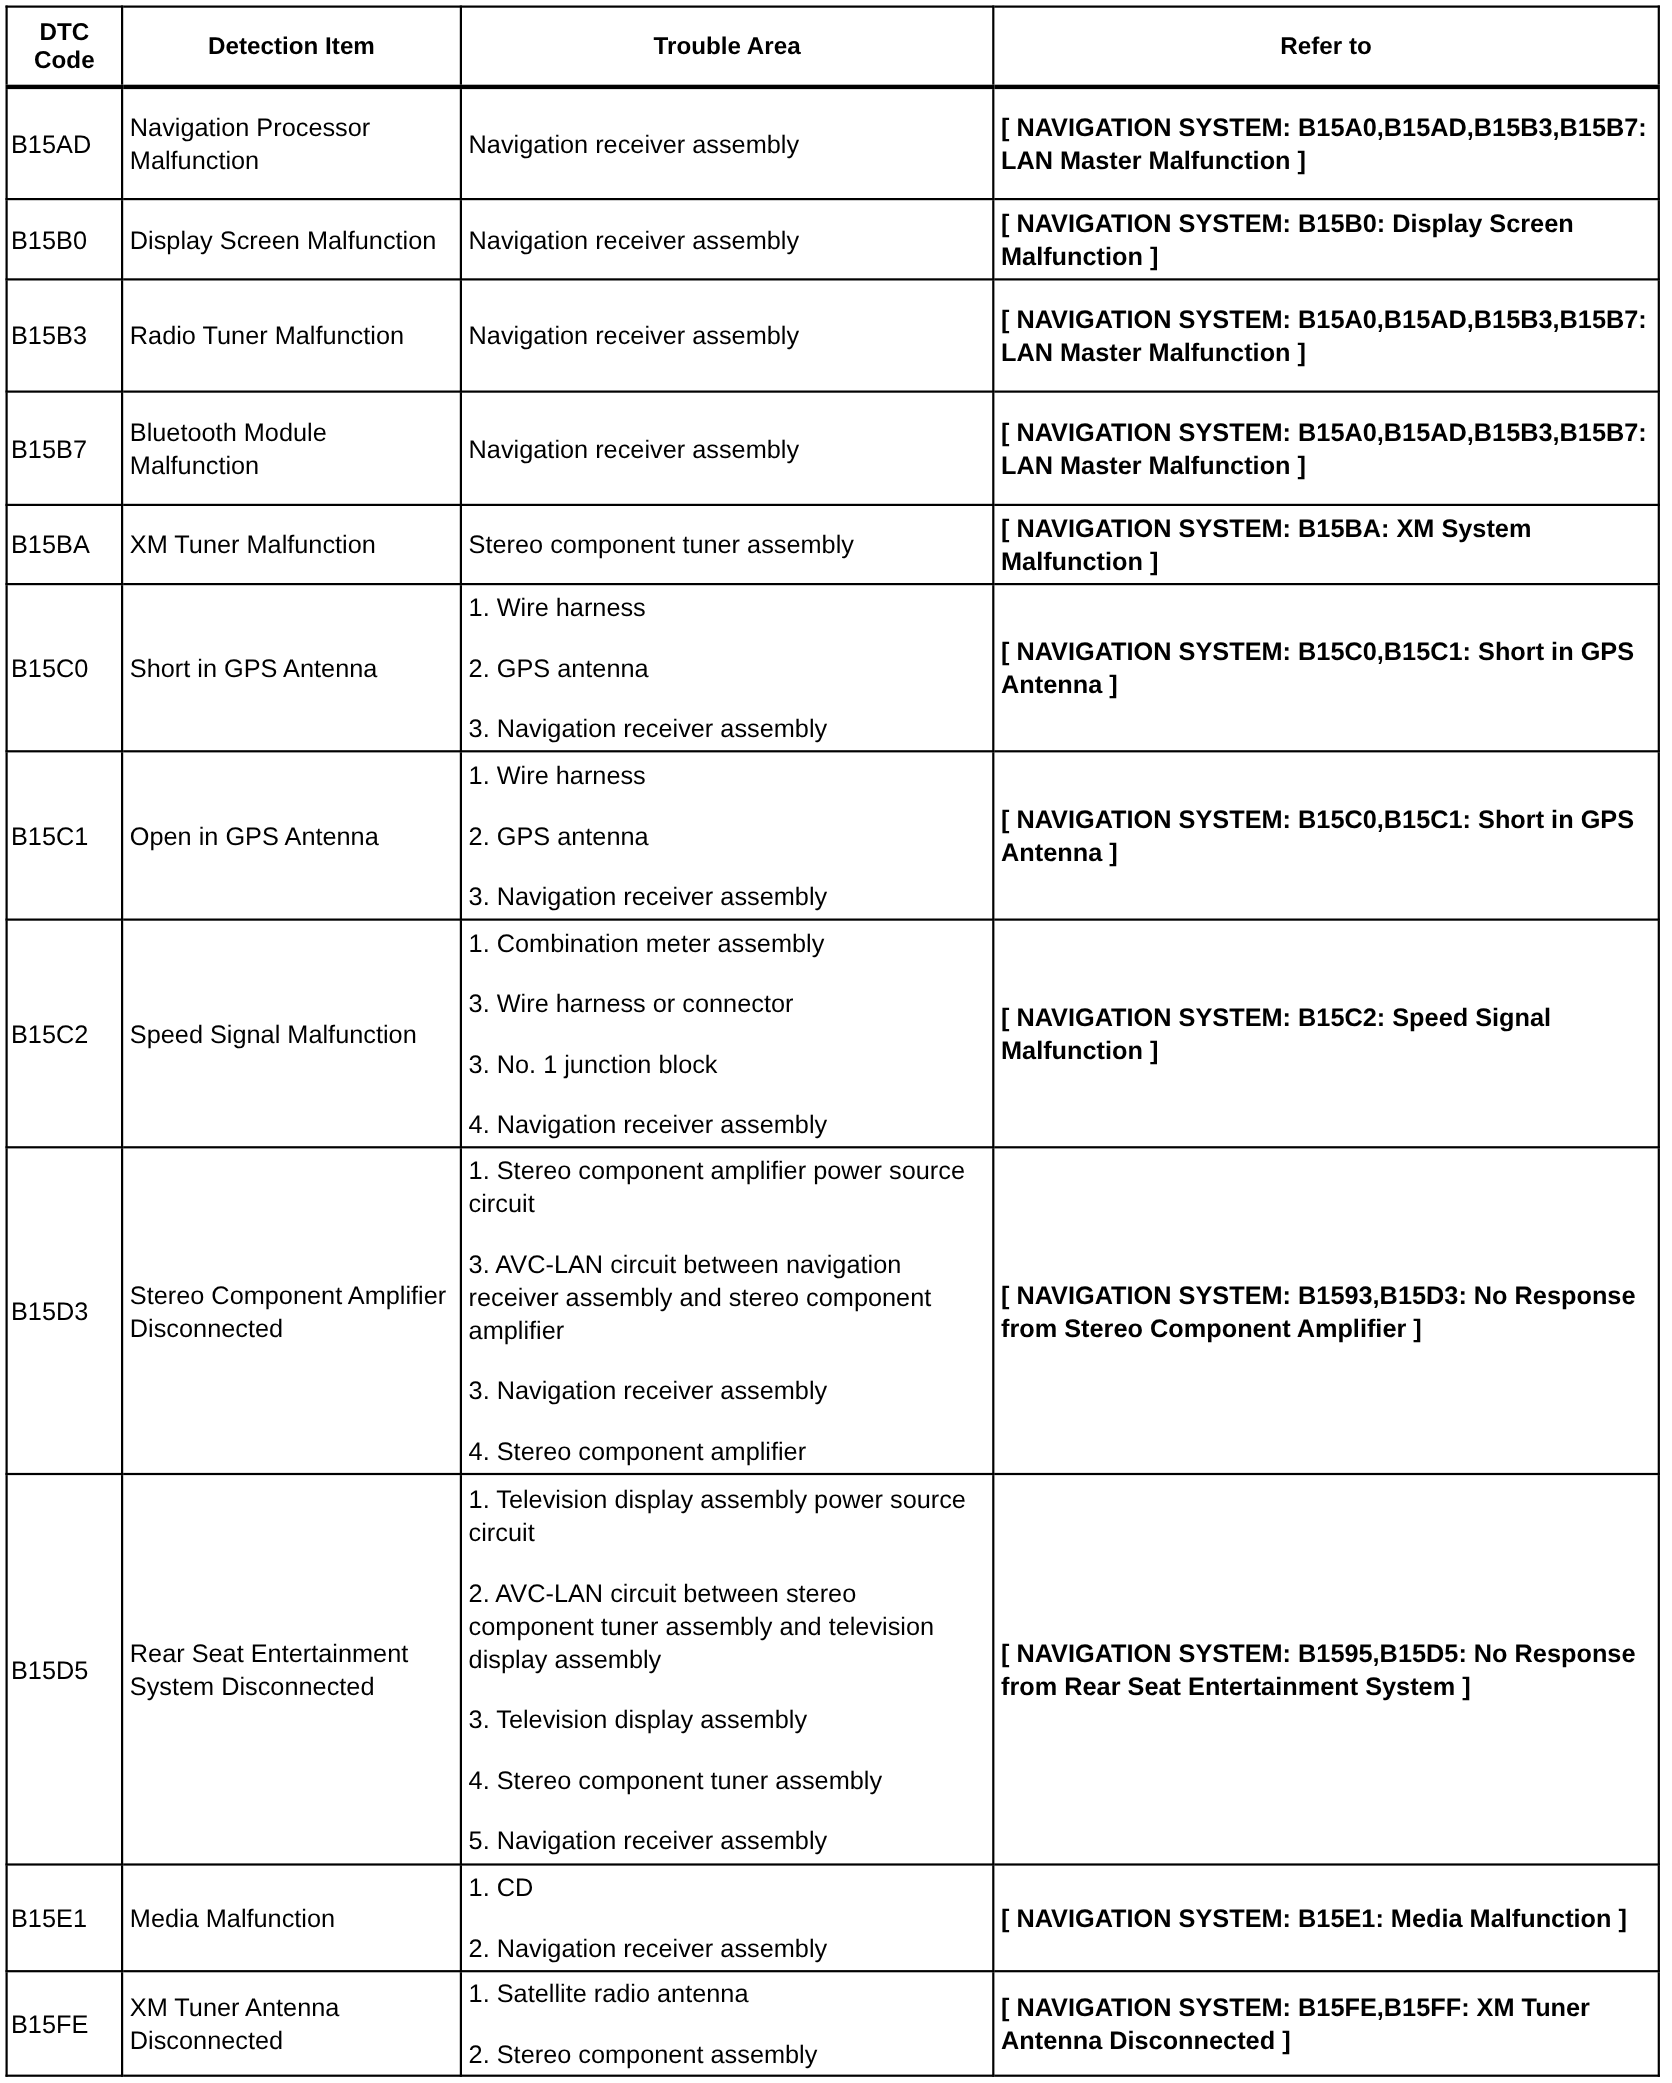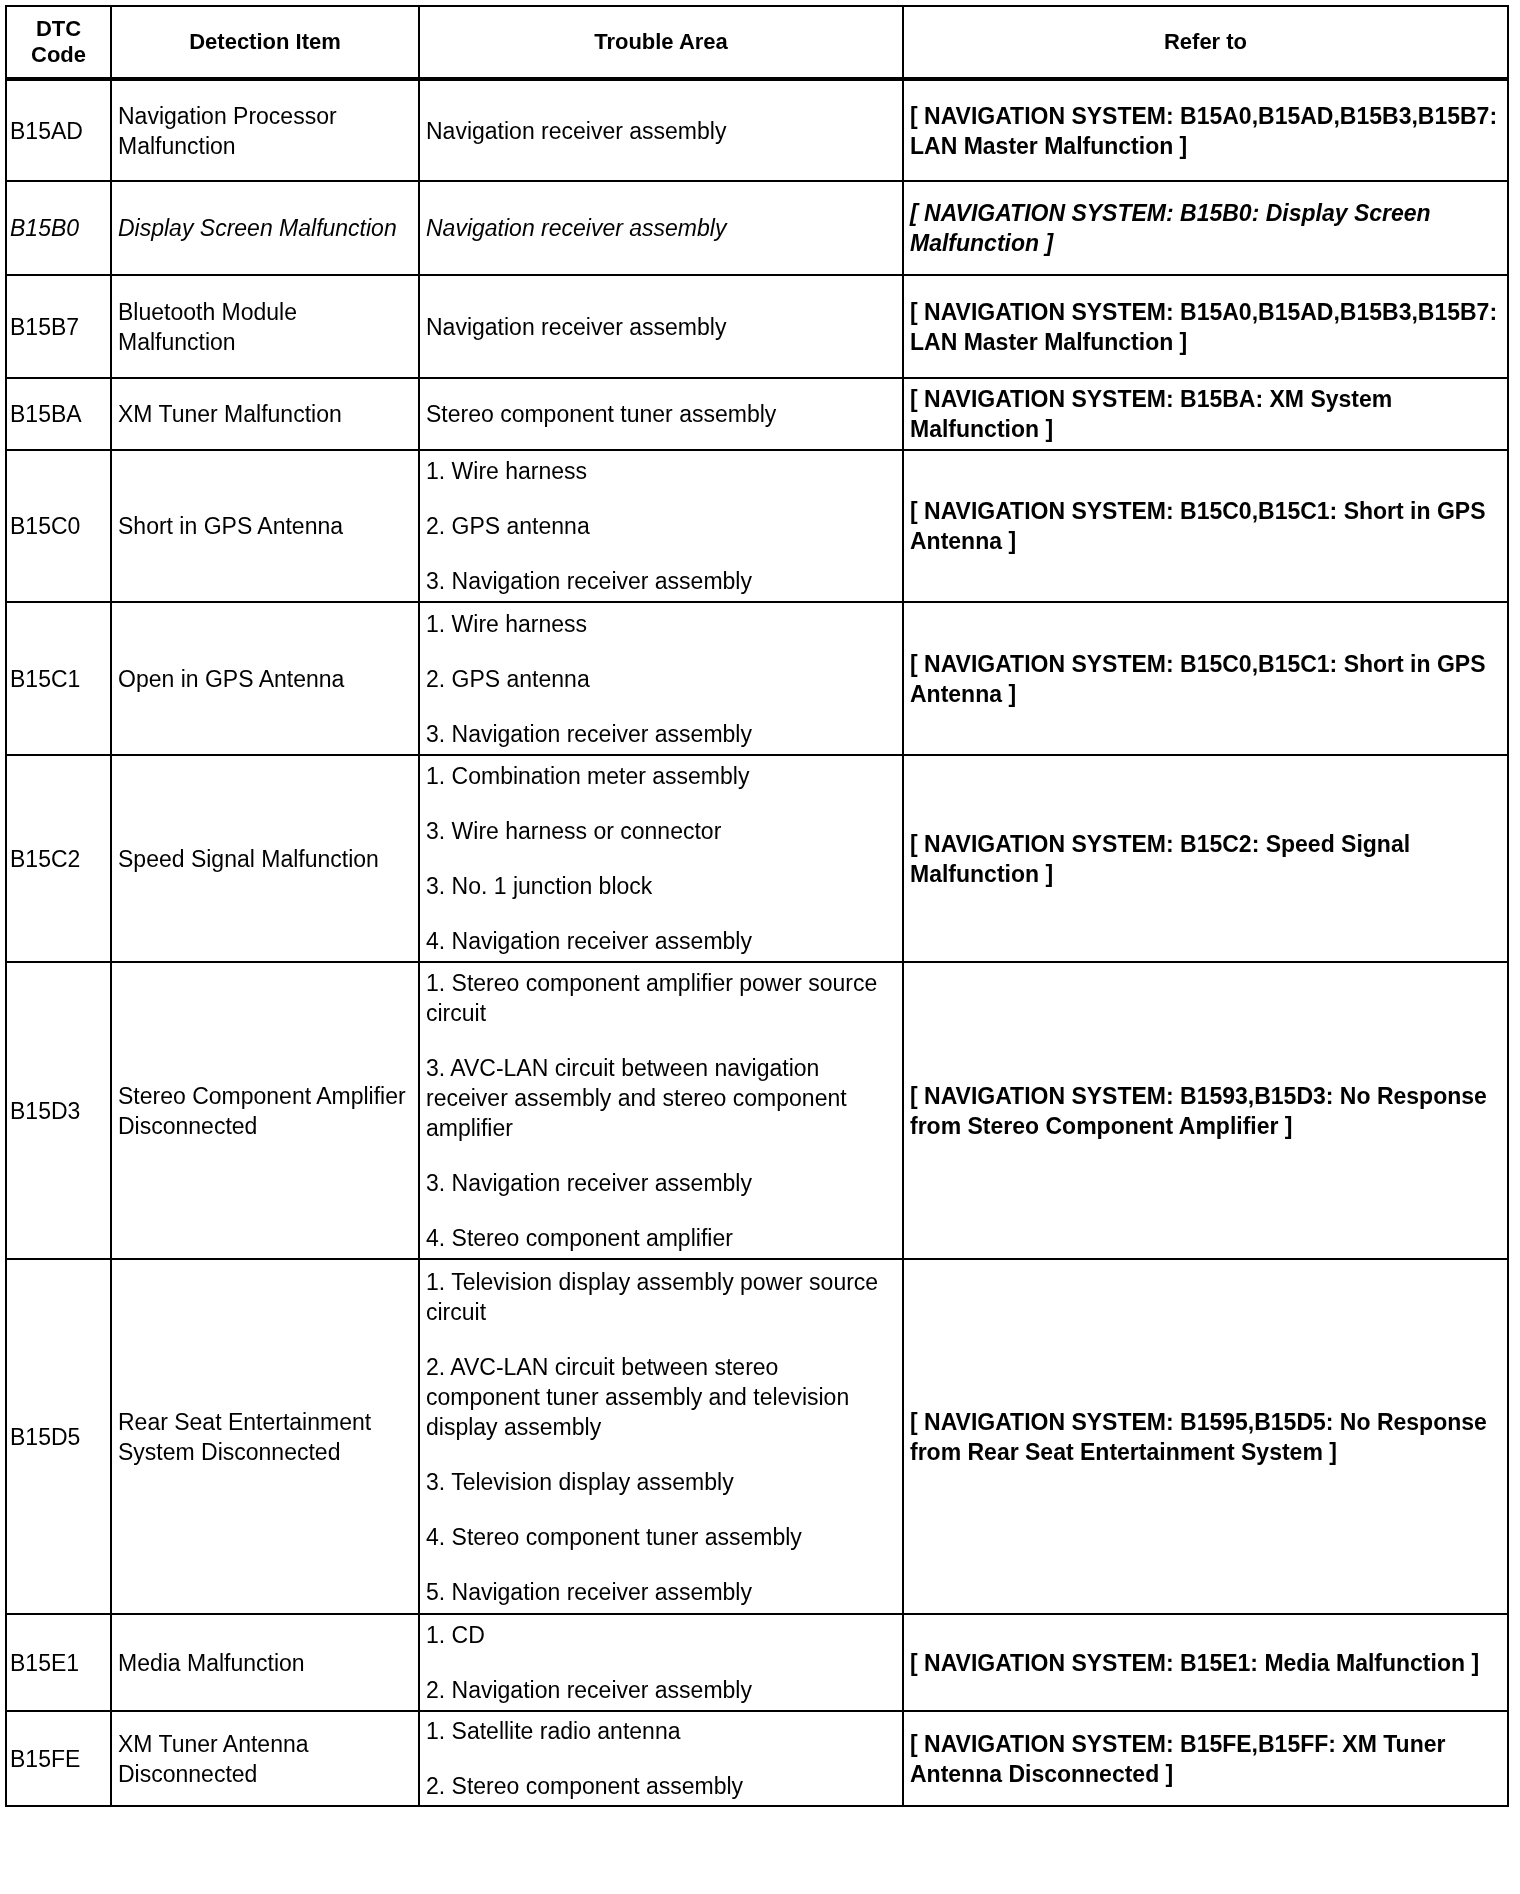--- a/index.html
+++ b/index.html
@@ -50,27 +50,35 @@
   </thead>
   <tbody id="dtc-body">
       <tr style="height: 102px;">
         <td class="code">B15AD</td>
         <td class="det">Navigation Processor Malfunction</td>
         <td class="area">
           <span class="area-item">Navigation receiver assembly</span>
         </td>
         <td class="ref">[ NAVIGATION SYSTEM: B15A0,B15AD,B15B3,B15B7: LAN Master Malfunction ]</td>
       </tr>
-      <tr style="height: 94px; font-style: italic;">
+      <tr style="height: 73px;">
         <td class="code">B15B0</td>
         <td class="det">Display Screen Malfunction</td>
         <td class="area">
           <span class="area-item">Navigation receiver assembly</span>
         </td>
         <td class="ref">[ NAVIGATION SYSTEM: B15B0: Display Screen Malfunction ]</td>
+      </tr>
+      <tr style="height: 102px;">
+        <td class="code">B15B3</td>
+        <td class="det">Radio Tuner Malfunction</td>
+        <td class="area">
+          <span class="area-item">Navigation receiver assembly</span>
+        </td>
+        <td class="ref">[ NAVIGATION SYSTEM: B15A0,B15AD,B15B3,B15B7: LAN Master Malfunction ]</td>
       </tr>
       <tr style="height: 103px;">
         <td class="code">B15B7</td>
         <td class="det">Bluetooth Module Malfunction</td>
         <td class="area">
           <span class="area-item">Navigation receiver assembly</span>
         </td>
         <td class="ref">[ NAVIGATION SYSTEM: B15A0,B15AD,B15B3,B15B7: LAN Master Malfunction ]</td>
       </tr>
       <tr style="height: 72px;">

